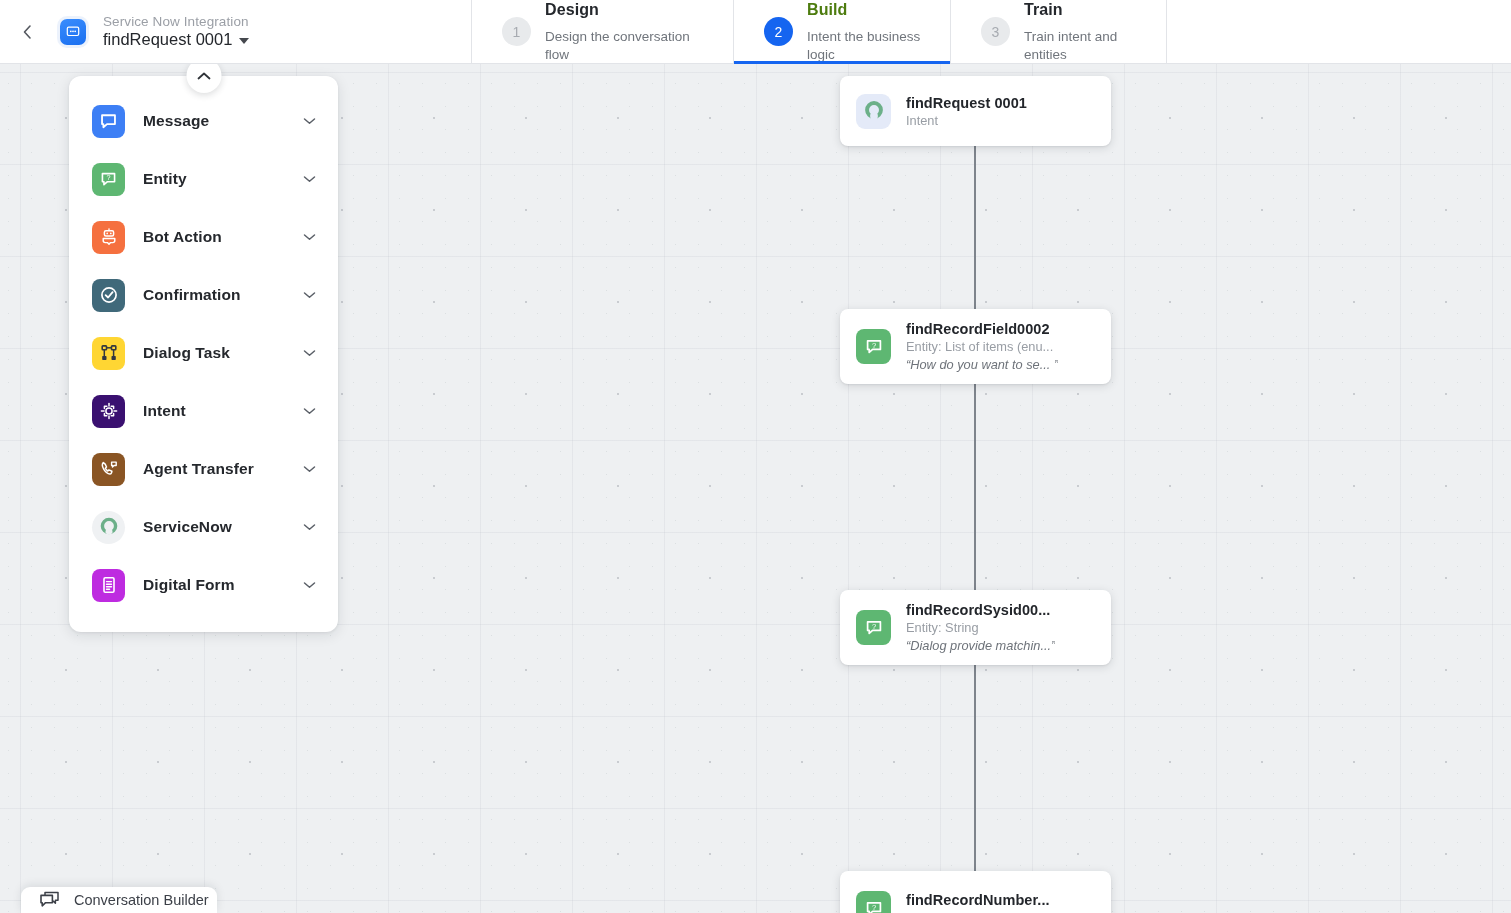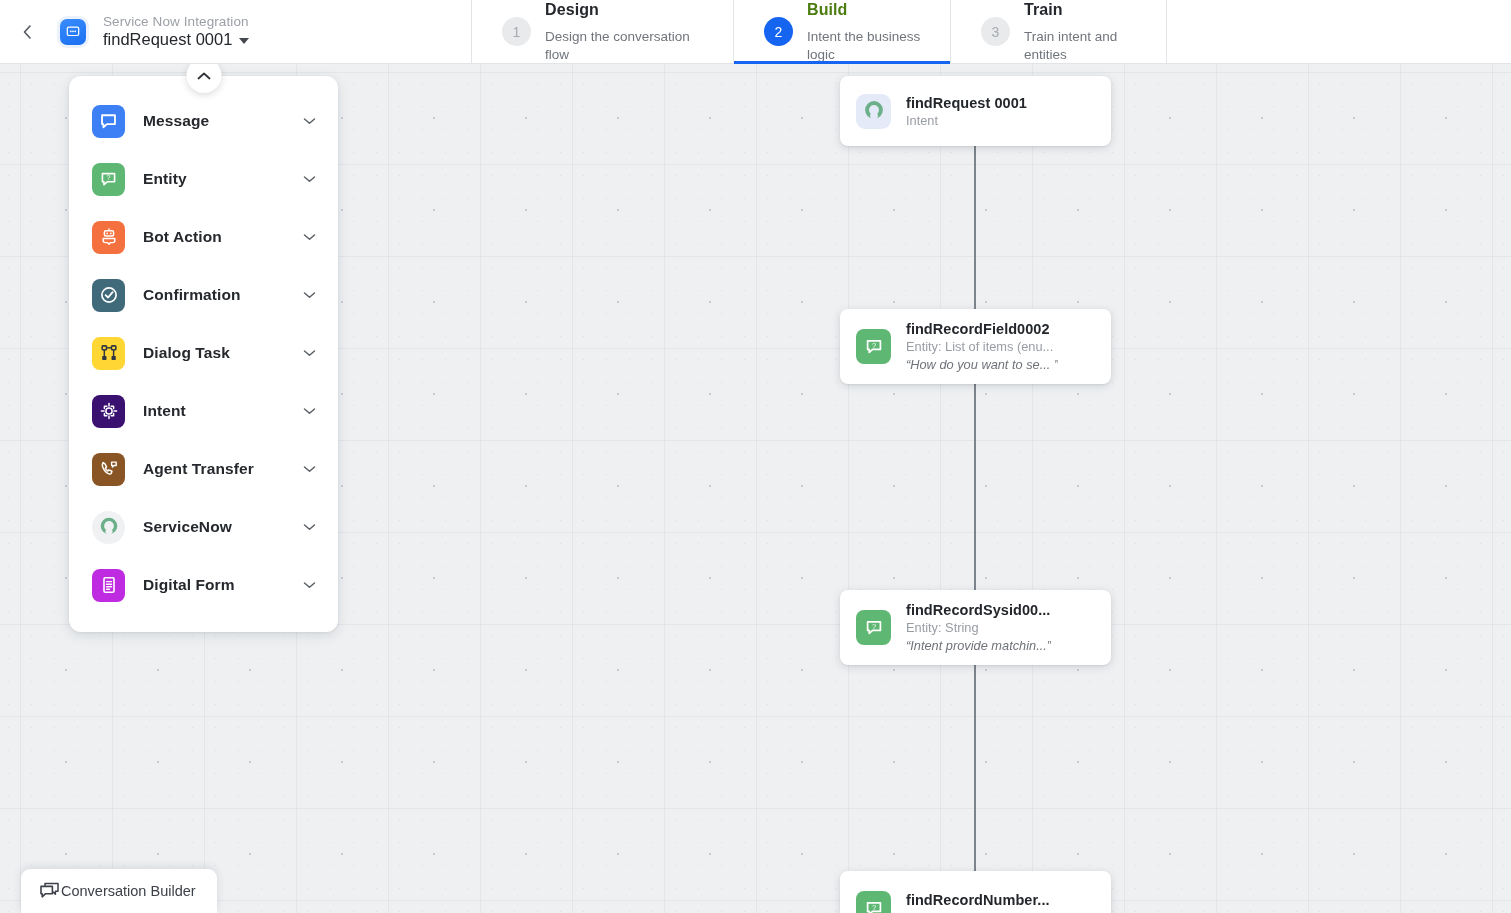--- a/index.html
+++ b/index.html
@@ -302,28 +302,29 @@
     margin-top: 3px;
     white-space: nowrap;
   }
 
   
   .conv-builder {
     position: absolute;
     left: 21px;
     bottom: 0;
     width: 196px;
-    height: 44px;
+    height: 26px;
     background: #ffffff;
     border-radius: 9px 9px 0 0;
     box-shadow: 0 -2px 10px rgba(22,28,40,.10);
     display: flex;
     align-items: center;
     padding-left: 18px;
     box-sizing: border-box;
+    gap: 13px;
     cursor: pointer;
     z-index: 30;
   }
   .conv-builder-label {
     font-size: 14.5px;
     color: #3c4048;
   }
 </style>
 </head>
 <body>
@@ -590,21 +591,21 @@
       <div class="node" style="top:526px;height:75px">
         <span class="node-icon" style="background:#5EB772">
           <svg width="20" height="20" viewBox="0 0 20 20">
             <path d="M3.6 3.8h12.8v8.6H8.6L5.2 15.4v-3h-1.6z" fill="none" stroke="#ffffff" stroke-width="1.7" stroke-linejoin="round"></path>
             <text x="10" y="11" font-size="7.6" fill="#ffffff" text-anchor="middle" font-family="Liberation Sans, sans-serif">?</text>
           </svg>
         </span>
         <span class="node-text">
           <span class="node-title">findRecordSysid00...</span>
           <span class="node-sub">Entity: String</span>
-          <span class="node-quote">“Intent provide matchin...”</span>
+          <span class="node-quote">“Dialog provide matchin...”</span>
         </span>
       </div>
 
       <div class="node" style="top:807px;height:75px">
         <span class="node-icon" style="background:#5EB772">
           <svg width="20" height="20" viewBox="0 0 20 20">
             <path d="M3.6 3.8h12.8v8.6H8.6L5.2 15.4v-3h-1.6z" fill="none" stroke="#ffffff" stroke-width="1.7" stroke-linejoin="round"></path>
             <text x="10" y="11" font-size="7.6" fill="#ffffff" text-anchor="middle" font-family="Liberation Sans, sans-serif">?</text>
           </svg>
         </span>

